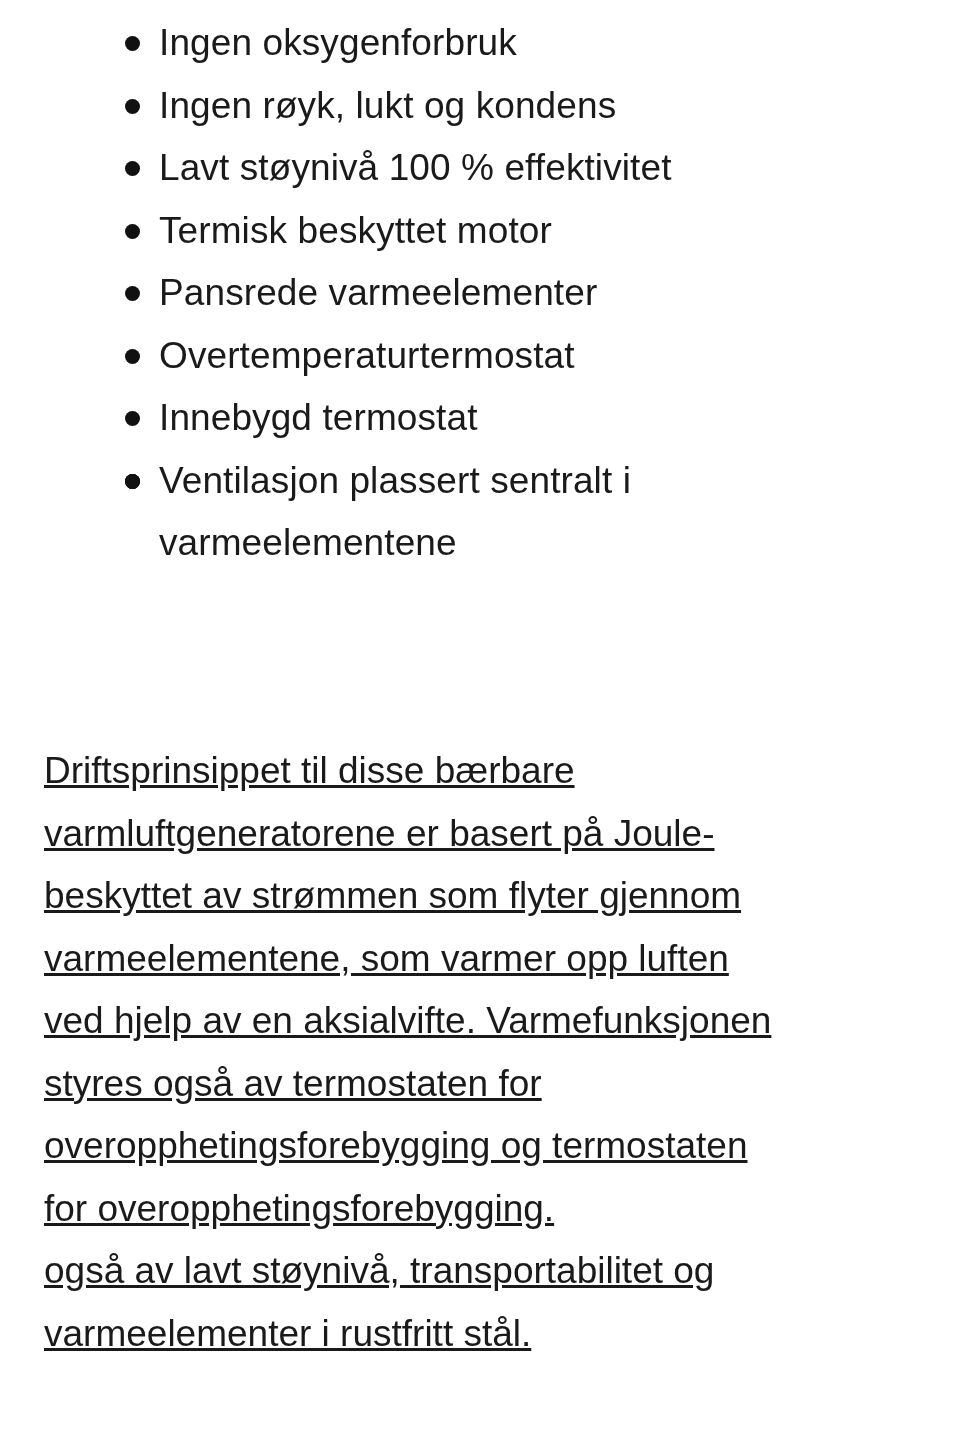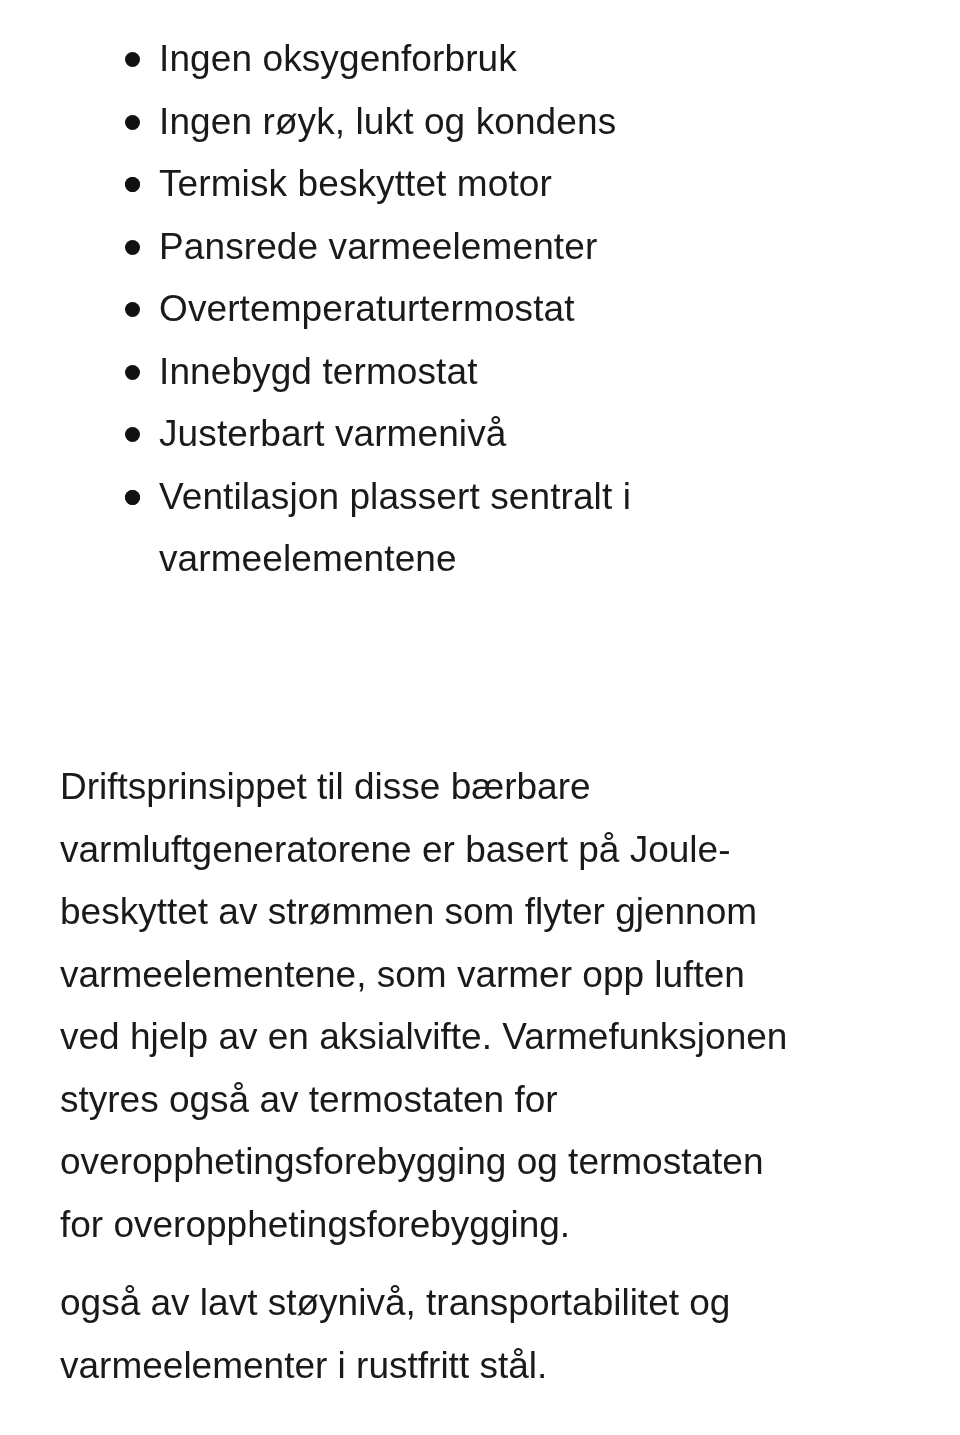--- a/index.html
+++ b/index.html
@@ -20,21 +20,21 @@
       left: 0;
       top: 0;
       width: 960px;
     }
     .features {
       list-style: none;
       margin: 0;
       padding: 0;
       position: absolute;
       left: 0;
-      top: 28px;
+      top: 12px;
       width: 960px;
     }
     .features li {
       position: relative;
       padding-left: 159px;
       padding-right: 80px;
       font-size: 37px;
       line-height: 62.5px;
       letter-spacing: 0.1px;
     }
@@ -50,21 +50,22 @@
     .body-text {
       position: absolute;
       left: 44px;
       top: 740px;
       width: 870px;
       font-size: 37px;
       line-height: 62.5px;
       margin: 0;
     }
     .body-text p {
-      margin: 16px;
+      margin: 0;
+      text-decoration: underline;
     }
     .line {
       display: block;
       white-space: nowrap;
     }
   </style>
 </head>
 <body>
 
 <div class="page">
@@ -73,40 +74,40 @@
     <li>
       <span class="bullet"></span>
       <span>Ingen oksygenforbruk</span>
     </li>
     <li>
       <span class="bullet"></span>
       <span>Ingen røyk, lukt og kondens</span>
     </li>
     <li>
       <span class="bullet"></span>
+      <span>Lavt støynivå 100 % effektivitet</span>
     </li>
     <li>
       <span class="bullet"></span>
       <span>Termisk beskyttet motor</span>
     </li>
     <li>
       <span class="bullet"></span>
       <span>Pansrede varmeelementer</span>
     </li>
     <li>
       <span class="bullet"></span>
       <span>Overtemperaturtermostat</span>
     </li>
     <li>
       <span class="bullet"></span>
       <span>Innebygd termostat</span>
     </li>
     <li>
       <span class="bullet"></span>
-      <span>Justerbart varmenivå</span>
     </li>
     <li>
       <span class="bullet"></span>
     </li>
     <li>
       <span class="bullet"></span>
       <span class="line">Ventilasjon plassert sentralt i</span>
       <span class="line">varmeelementene</span>
     </li>
   </ul>

